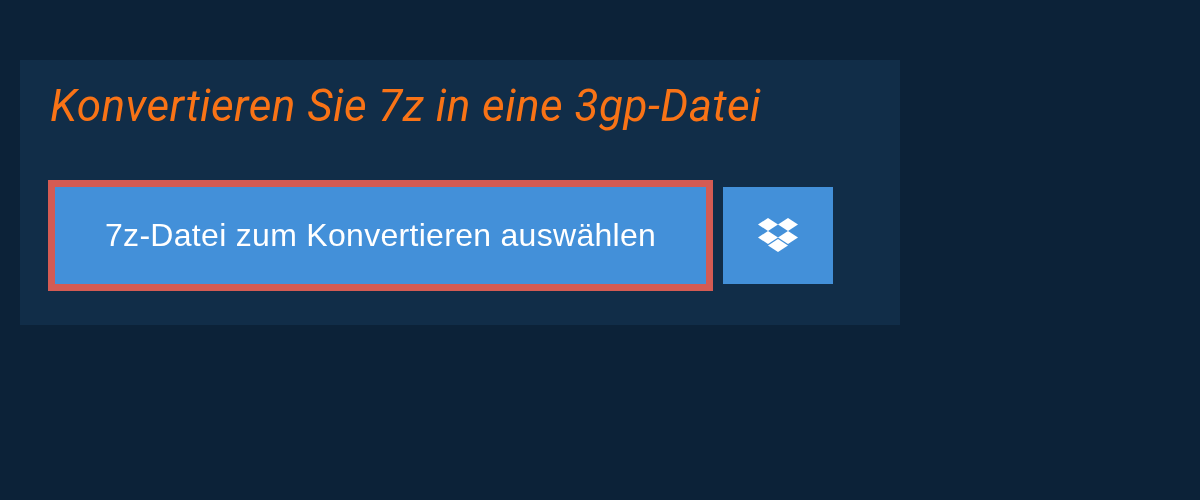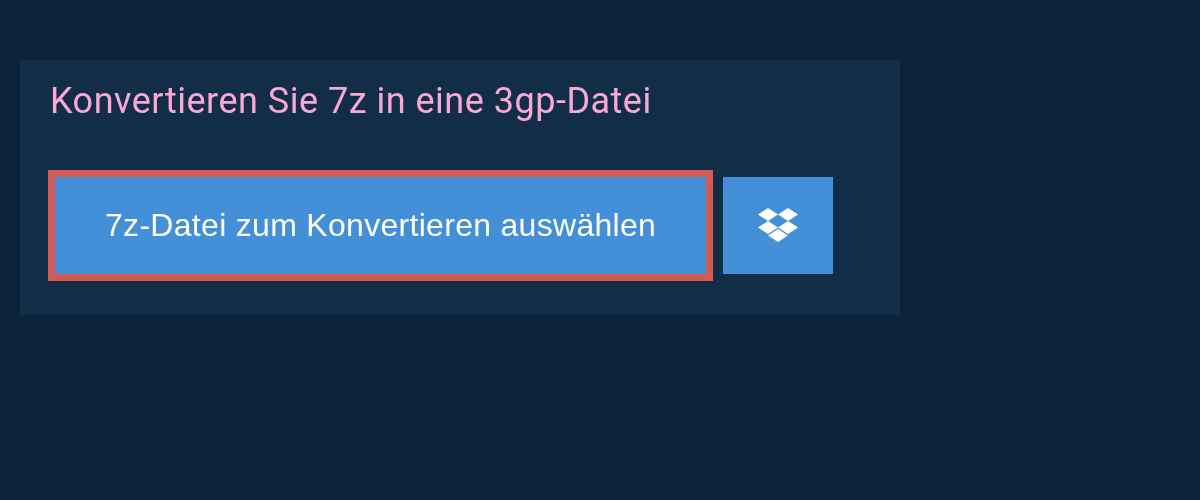--- a/index.html
+++ b/index.html
@@ -20,24 +20,25 @@
       top: 60px;
       width: 880px;
       background: #112d48;
     }
     .title-bar {
       background: #112d48;
       padding: 20px 30px;
       width: fit-content;
     }
     .title-text {
-      color: #f9a8d4;
-      font-size: 36px;
+      color: #f97316;
+      font-size: 44px;
       font-weight: 400;
       letter-spacing: 0.5px;
+      font-style: italic;
     }
     .button-row {
       display: flex;
       gap: 10px;
       padding: 28px 28px 34px 28px;
       align-items: stretch;
     }
     .select-button-wrapper {
       border: 7px solid #d45b53;
       flex: 0 0 auto;

